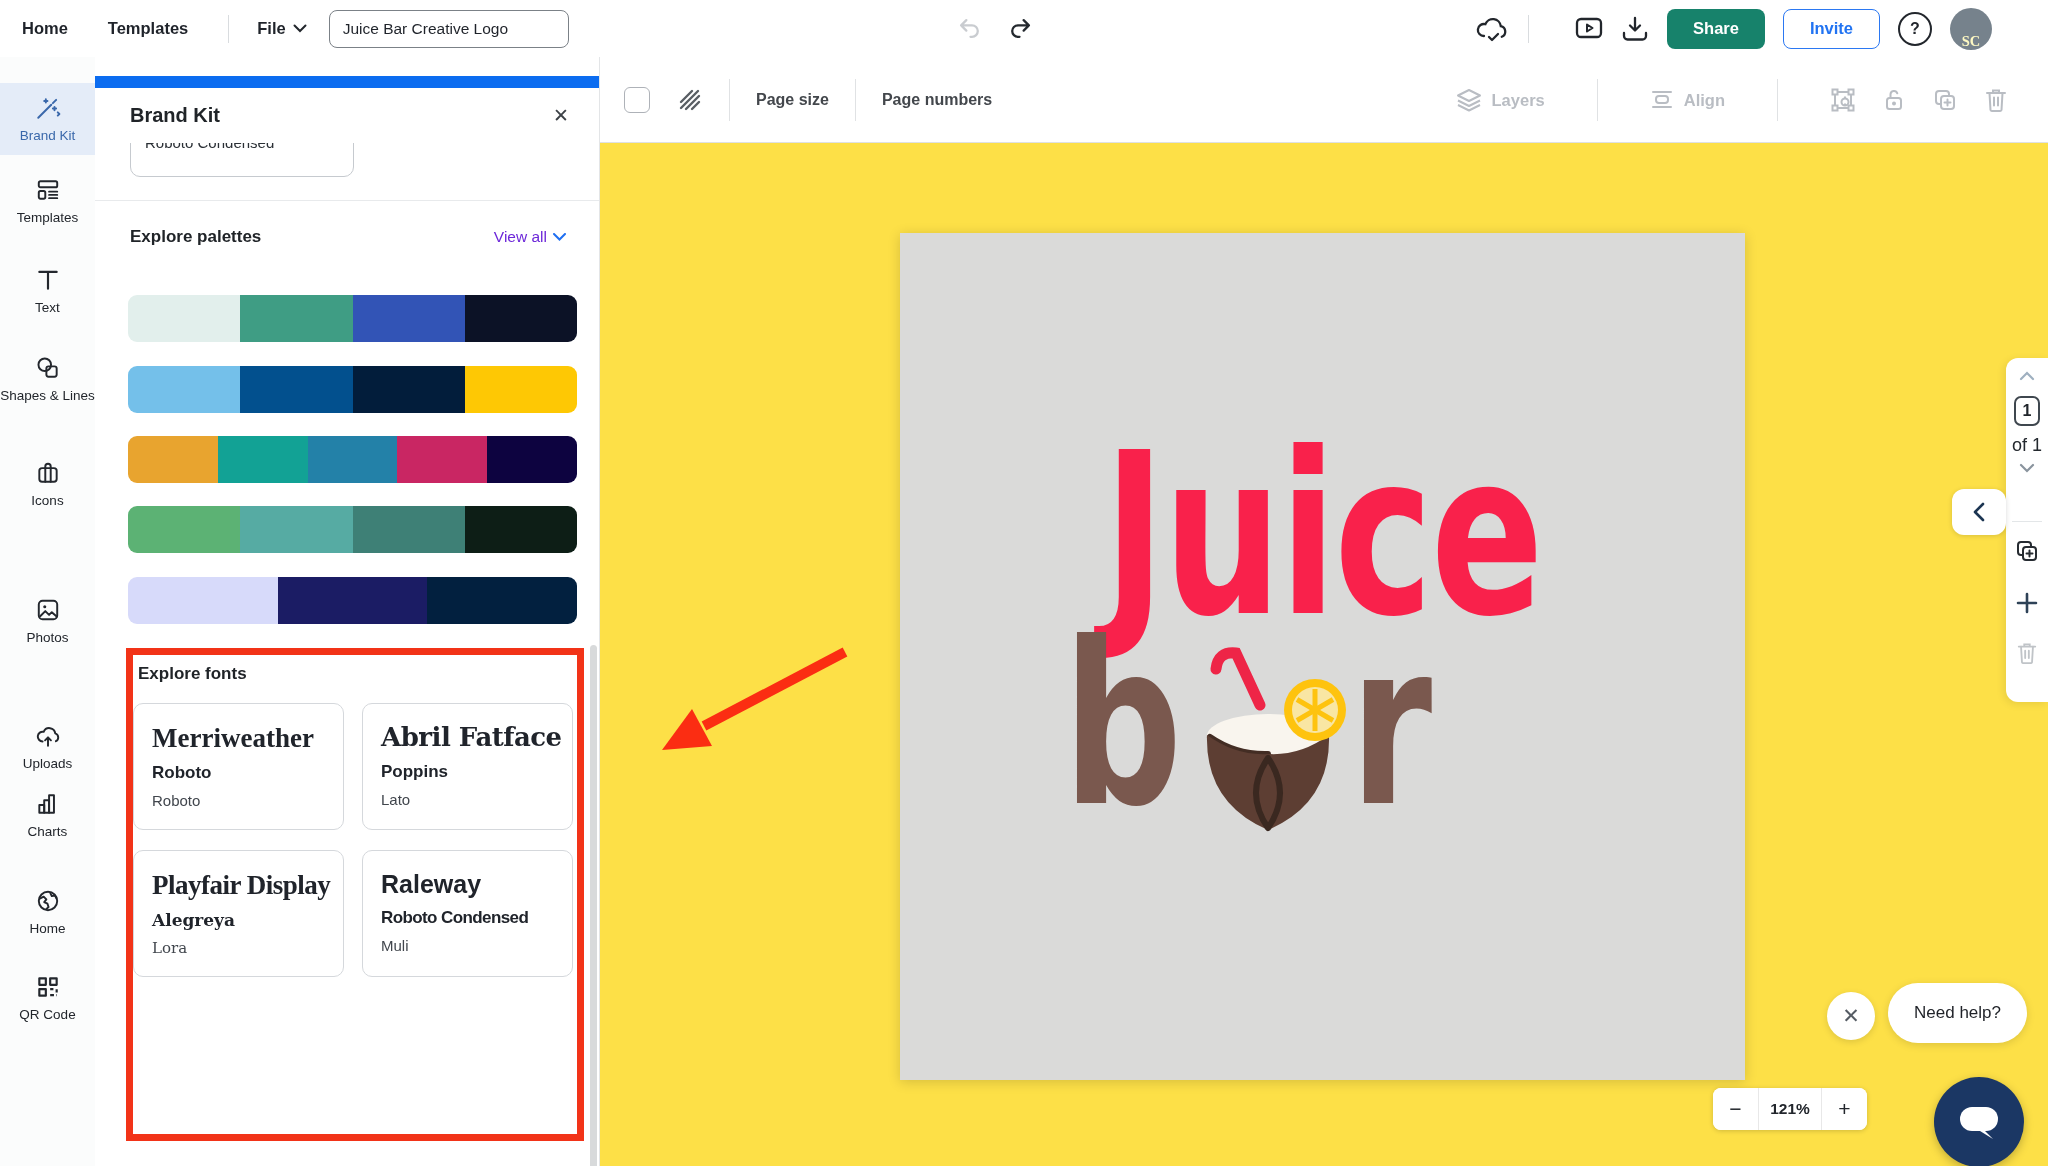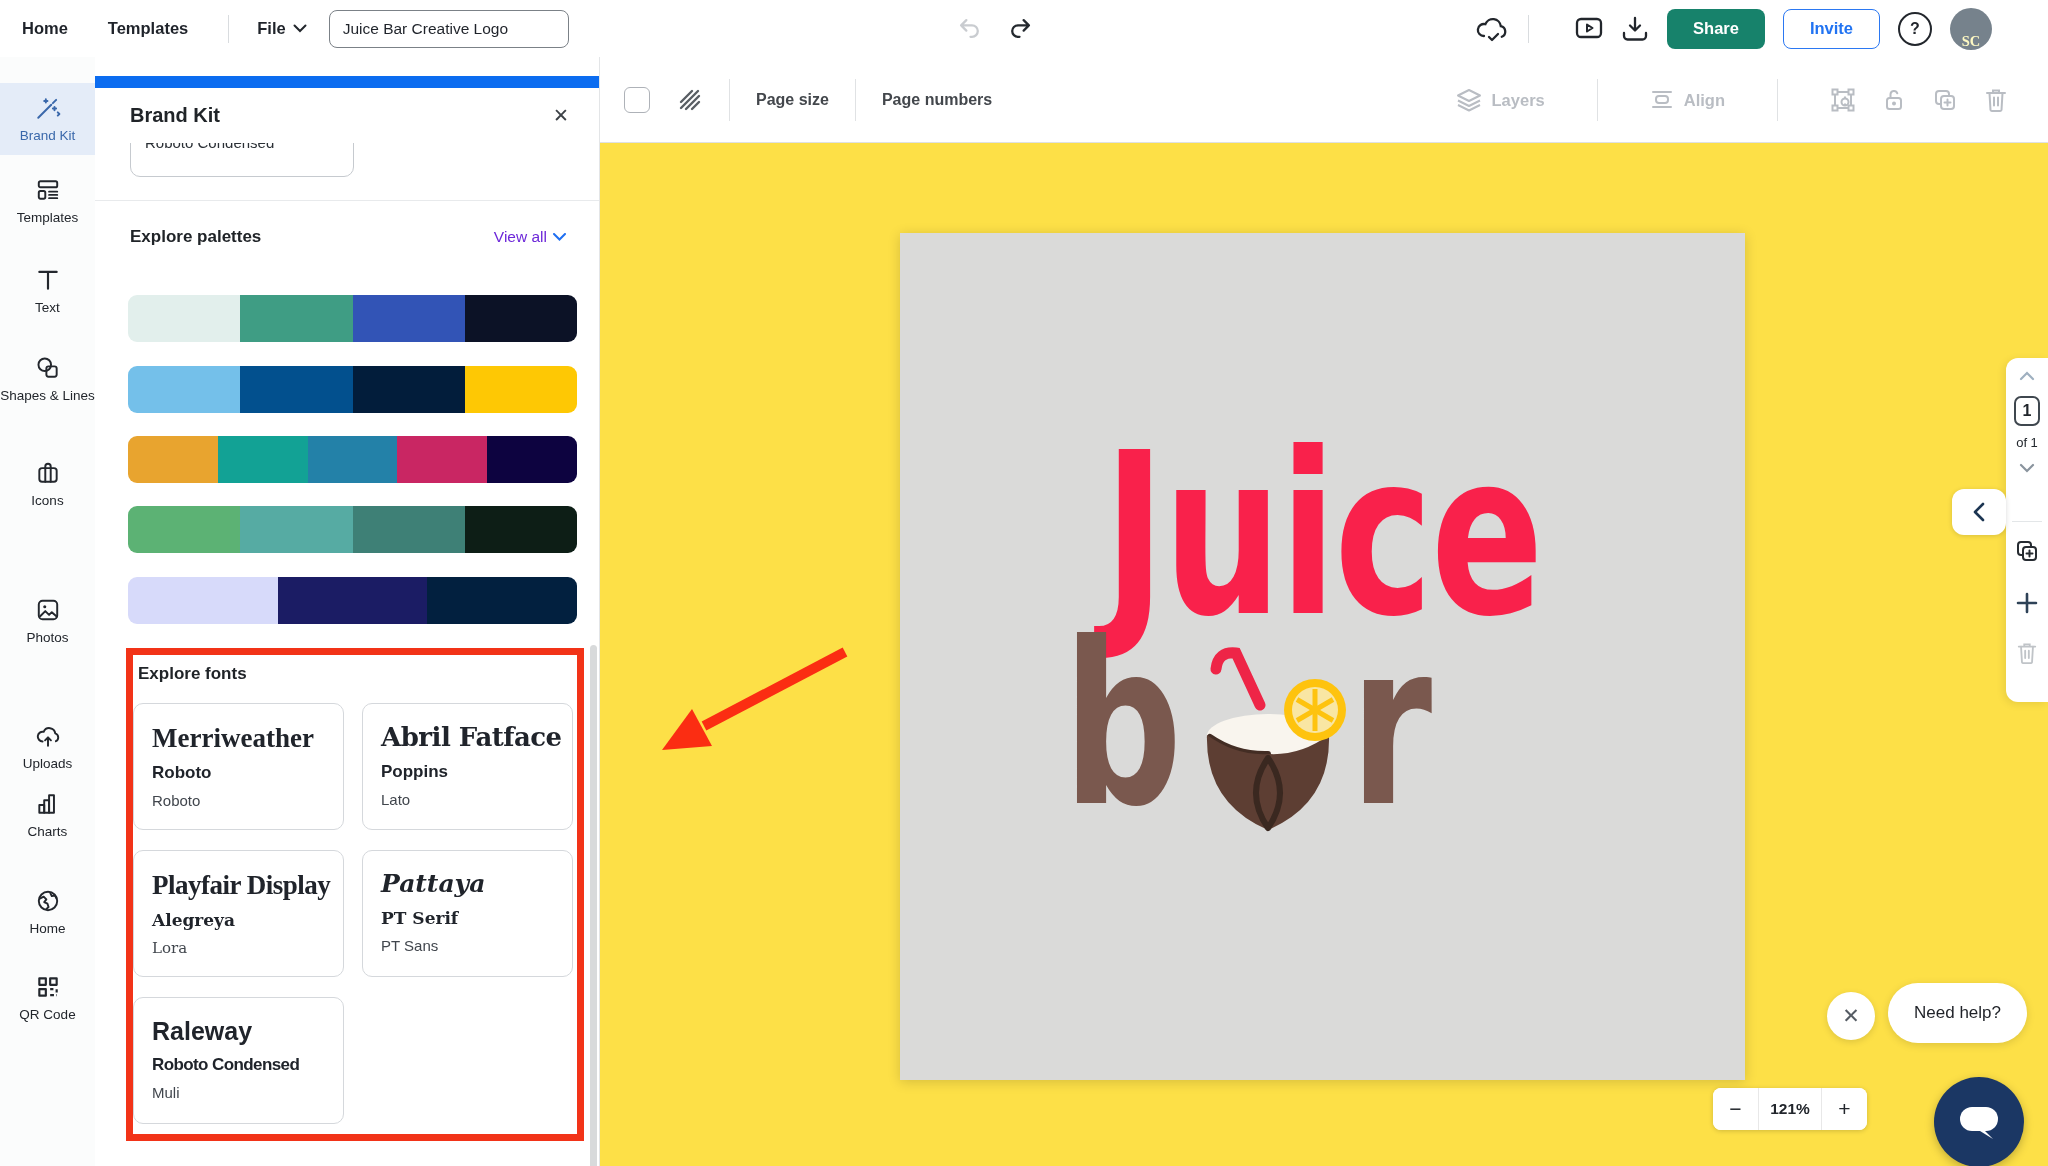--- a/index.html
+++ b/index.html
@@ -86,21 +86,21 @@
   .zoom-val { flex:1; display:flex; align-items:center; justify-content:center; font-size:15.5px; font-weight:bold; color:#22262c; border-left:1px solid #e8e8e8; border-right:1px solid #e8e8e8; }
 
   .help-close { position:absolute; left:1227px; top:849px; width:48px; height:48px; border-radius:50%; background:#fff; border:none; box-shadow:0 2px 7px rgba(0,0,0,.13); font-size:21px; color:#565c64; cursor:pointer; }
   .help-pill { position:absolute; left:1288px; top:840px; width:139px; height:60px; border-radius:30px; background:#fff; box-shadow:0 2px 9px rgba(0,0,0,.13); display:flex; align-items:center; justify-content:center; font-size:17px; color:#1f2228; cursor:pointer; }
   .chat-fab { position:absolute; left:1334px; top:934px; width:90px; height:90px; border-radius:50%; background:#1b3764; border:none; cursor:pointer; display:flex; align-items:center; justify-content:center; box-shadow:0 3px 10px rgba(0,0,0,.25); }
 
   
   .right-nav { position:absolute; left:2006px; top:358px; width:42px; height:344px; background:#fff; border-radius:12px 0 0 12px; box-shadow:-2px 2px 9px rgba(0,0,0,.09); z-index:25; }
   .rn { position:absolute; left:0; width:42px; display:flex; justify-content:center; }
   .page-box { width:26px; height:30px; border:2px solid #3f474f; border-radius:7px; background:#fff; font-size:16px; font-weight:bold; color:#20252b; display:flex; align-items:center; justify-content:center; }
-  .of-label { font-size:13px; color:#23282e; }
+  .of-label { font-size:18px; color:#23282e; }
   .rn-div { position:absolute; left:6px; top:163px; width:30px; height:1px; background:#e3e6e8; }
   .collapse-tab { position:absolute; left:1952px; top:489px; width:54px; height:46px; background:#fff; border:none; border-radius:12px; box-shadow:0 1px 5px rgba(0,0,0,.15); cursor:pointer; display:flex; align-items:center; justify-content:center; z-index:26; }
 </style>
 </head>
 <body>
 
 <header class="topbar">
   <div class="topbar-left">
     <span class="tb-link">Home</span>
     <span class="tb-link">Templates</span>
@@ -300,25 +300,20 @@
       </div>
       <div class="fcard">
         <div class="fp fp-abril">Abril Fatface</div>
         <div class="sec">Poppins</div>
         <div class="ter">Lato</div>
       </div>
       <div class="fcard">
         <div class="fp fp-playfair">Playfair Display</div>
         <div class="sec sec-serif">Alegreya</div>
         <div class="ter ter-serif">Lora</div>
-      </div>
-      <div class="fcard">
-        <div class="fp fp-pattaya">Pattaya</div>
-        <div class="sec sec-serif">PT Serif</div>
-        <div class="ter">PT Sans</div>
       </div>
       <div class="fcard">
         <div class="fp fp-raleway">Raleway</div>
         <div class="sec sec-cond">Roboto Condensed</div>
         <div class="ter">Muli</div>
       </div>
     </div>
   </div>
   <div class="scroll-thumb"></div>
 </section>

